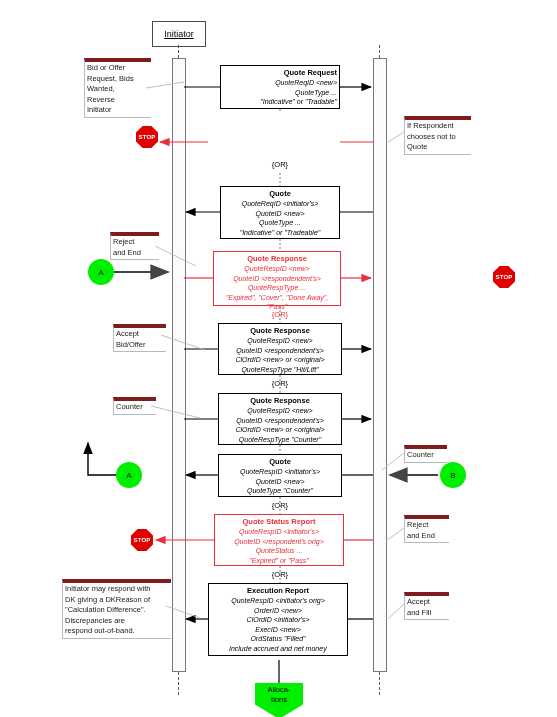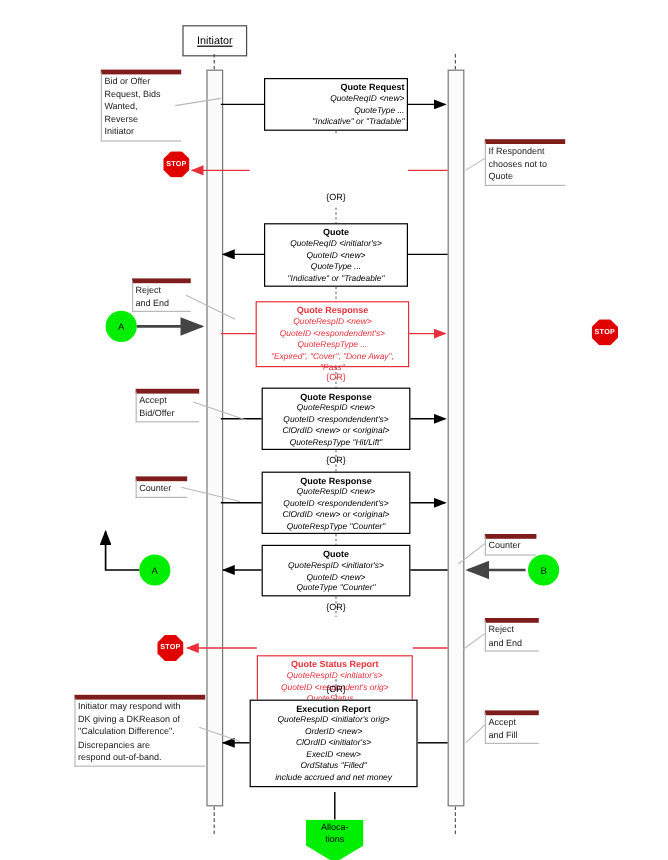--- a/index.html
+++ b/index.html
@@ -132,21 +132,21 @@
   </div>
 
   <div class="msg" style="left:218px;top:454px;width:124px;height:43px;">
     <div class="t">Quote</div>
     <div class="l">QuoteRespID &lt;initiator's&gt;</div>
     <div class="l">QuoteID &lt;new&gt;</div>
     <div class="l">QuoteType "Counter"</div>
   </div>
   <div class="orlab" style="left:252px;top:501px;width:56px;">{OR}</div>
 
-  <div class="msg red" style="left:214px;top:514px;width:130px;height:52px;margin-top:32px;">
+  <div class="msg red" style="left:214px;top:514px;width:130px;height:52px;">
     <div class="t">Quote Status Report</div>
     <div class="l">QuoteRespID &lt;initiator's&gt;</div>
     <div class="l">QuoteID &lt;respondent's orig&gt;</div>
     <div class="l">QuoteStatus ...</div>
     <div class="l">"Expired" or "Pass"</div>
   </div>
   <div class="orlab" style="left:252px;top:570px;width:56px;">{OR}</div>
 
   <div class="msg" style="left:208px;top:583px;width:140px;height:73px;">
     <div class="t">Execution Report</div>

